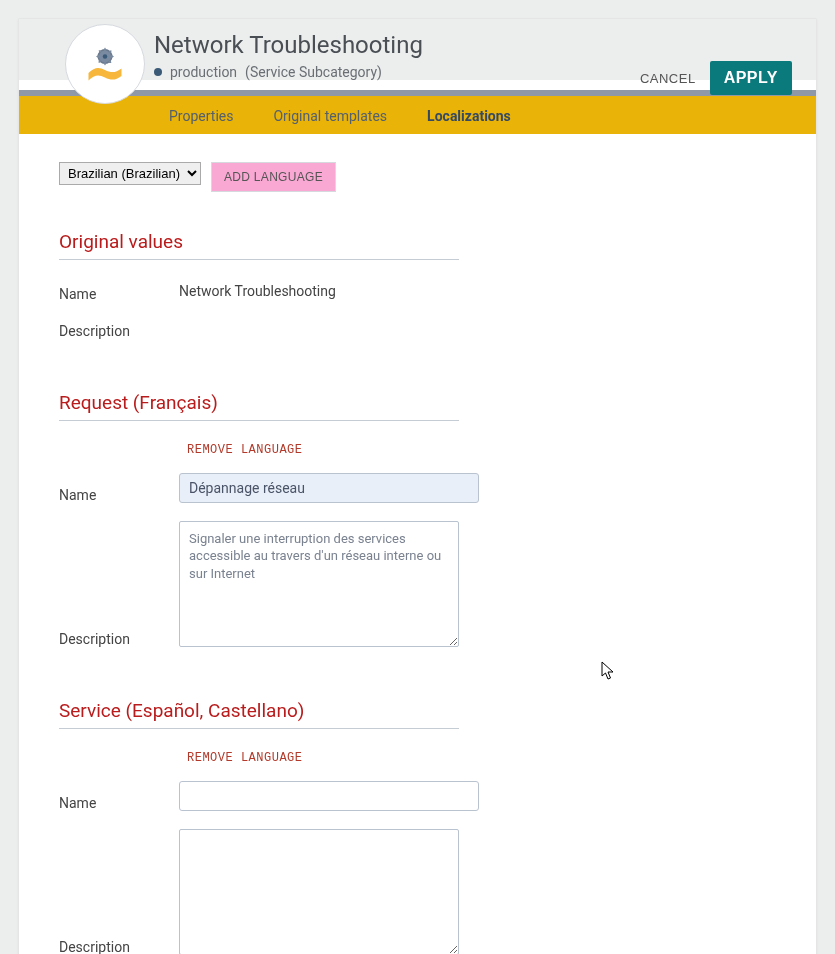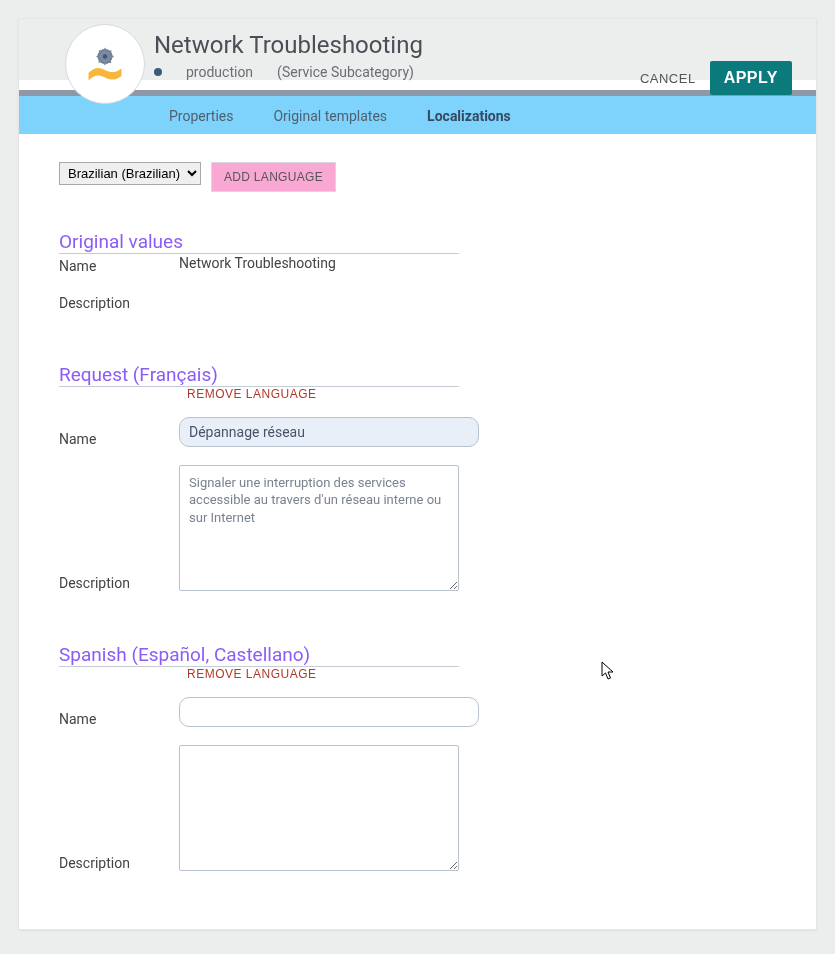--- a/index.html
+++ b/index.html
@@ -24,21 +24,21 @@
   }
   .title {
     font-size: 24px;
     font-weight: 400;
     color: #4a4f55;
     margin-bottom: 5px;
   }
   .subtitle-row {
     display: flex;
     align-items: center;
-    gap: 24px;
+    gap: 8px;
     font-size: 14px;
     color: #6a6f75;
     margin-bottom: 10px;
   }
   .sub-dot {
     width: 8px; height: 8px; border-radius: 50%;
     background: #3a5a78;
     display: inline-block;
   }
   .actions {
@@ -65,21 +65,21 @@
     padding: 8px 14px;
     border-radius: 2px;
     cursor: pointer;
   }
   .thick-stripe {
     height: 6px;
     background: #8e98a6;
     margin: 0;
   }
   .tabbar {
-    background: #7dd3fc;
+    background: #eab308;
     padding: 12px 0 10px 150px;
     display: flex;
     gap: 40px;
     font-size: 14px;
     color: #52606f;
   }
   .tabbar .tab { cursor: pointer; }
   .tabbar .tab.active { font-weight: 700; color: #354a62; }
   .service-icon {
     position: absolute;
@@ -115,33 +115,36 @@
     background: #f9a8d4;
     font-size: 12px;
     letter-spacing: 0.3px;
     padding: 7px 12px;
     color: #555;
     cursor: pointer;
   }
   .section-title {
     font-size: 19px;
     font-weight: 400;
-    color: #8b5cf6;
+    color: #b91c1c;
+    padding-bottom: 6px;
     border-bottom: 1px solid #c6ccd4;
+    margin-bottom: 22px;
     max-width: 400px;
   }
   .remove-lang {
     color: #b33a2a;
     font-size: 12px;
     font-weight: 500;
     letter-spacing: 0.5px;
     background: none; border: none; cursor: pointer;
     margin-left: 128px;
     margin-bottom: 16px;
     display: block;
+    font-family: Liberation Mono, monospace;
   }
   .form-row {
     display: flex;
     align-items: flex-end;
     margin-bottom: 18px;
     max-width: 420px;
   }
   .form-label {
     width: 120px;
     flex-shrink: 0;
@@ -152,21 +155,21 @@
   .form-value {
     font-size: 14px;
     color: #444;
     line-height: 1.4;
   }
   .text-input {
     width: 330px;
     padding: 6px 9px;
     font-size: 14px;
     border: 1px solid #b9c2cf;
-    border-radius: 10px;
+    border-radius: 3px;
     color: #4a5468;
     font-family: inherit;
   }
   .text-input.highlight {
     background: #e9eff8;
   }
   .text-area {
     width: 280px;
     height: 126px;
     padding: 8px 9px;
@@ -252,21 +255,21 @@
       <div class="form-label">Name</div>
       <input type="text" class="text-input highlight" value="Dépannage réseau" style="">
     </div>
     <div class="form-row">
       <div class="form-label">Description</div>
       <textarea class="text-area" style="">Signaler une interruption des services accessible au travers d'un réseau interne ou sur Internet</textarea>
     </div>
 
     <div class="spacer-lg"></div>
 
-    <div class="section-title">Spanish (Español, Castellano)</div>
+    <div class="section-title">Service (Español, Castellano)</div>
     <button class="remove-lang">REMOVE LANGUAGE</button>
     <div class="form-row">
       <div class="form-label">Name</div>
       <input type="text" class="text-input" value="" style="">
     </div>
     <div class="form-row">
       <div class="form-label">Description</div>
       <textarea class="text-area" style=""></textarea>
     </div>
   </div>

